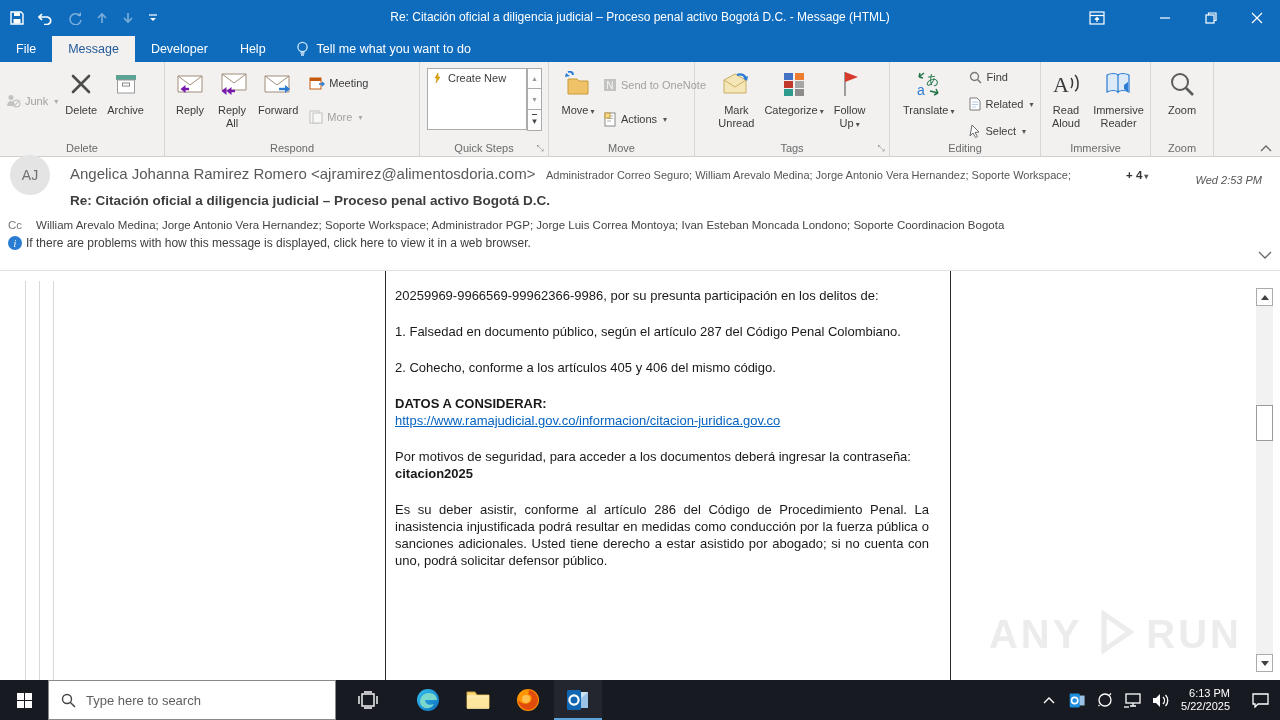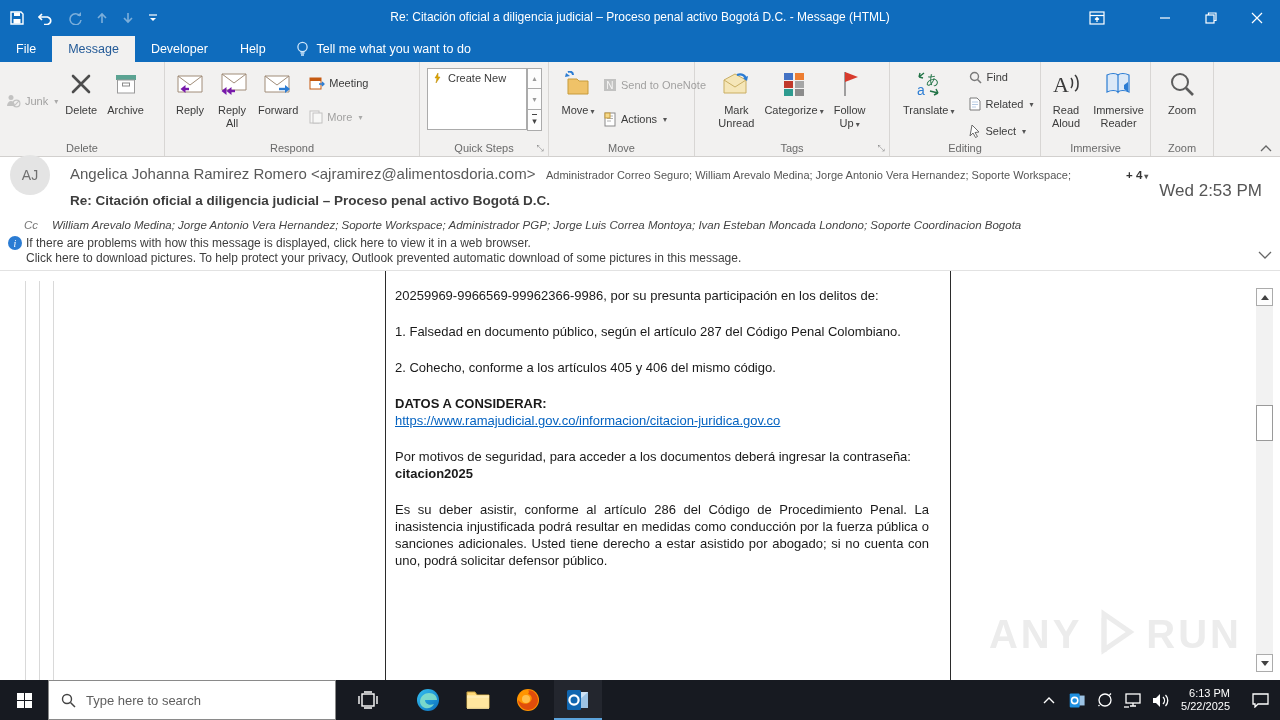--- a/index.html
+++ b/index.html
@@ -46,23 +46,23 @@
   .sp.dn::after { content:"\25BE"; }
   .sp.more { color:#444; } .sp.more::after { content:"\2963"; font-size:9px; content:"\25BE"; border-top:1px solid #444; padding-top:1px; }
   #ribbon-collapse { position:absolute; right:8px; bottom:4px; color:#666; }
 
   
   #msghead { position:absolute; left:0; top:157px; width:1280px; height:76px; background:#fff; }
   #avatar { position:absolute; left:10px; top:-2px; width:40px; height:40px; border-radius:50%; background:#e4e4e4; color:#707070; font-size:14px; display:flex; align-items:center; justify-content:center; }
   #sender { position:absolute; left:70px; top:8px; font-size:15px; color:#595959; white-space:nowrap; }
   #toline { position:absolute; left:546px; top:12px; width:550px; font-size:11px; color:#555; white-space:nowrap; overflow:hidden; }
   #tomore { position:absolute; left:1126px; top:12px; font-size:11.5px; color:#333; font-weight:bold; }
-  #senttime { position:absolute; right:18px; top:24px; font-size:17px; color:#555; }
+  #senttime { position:absolute; right:18px; top:17px; font-size:11px; color:#555;font-style:italic; }
   #subject { position:absolute; left:70px; top:36px; font-size:13.5px; font-weight:bold; color:#3d3d3d; white-space:nowrap; }
-  #ccrow { position:absolute; left:24px; top:62px; font-size:11.5px; color:#444; white-space:nowrap;font-style:italic; }
+  #ccrow { position:absolute; left:8px; top:62px; font-size:11.5px; color:#444; white-space:nowrap; }
   #ccrow .cclabel { color:#777; margin-right:14px; }
 
   
   #infobar { position:absolute; left:0; top:233px; width:1280px; height:38px; background:#fff; border-bottom:1px solid #e2e2e2; font-size:12px; color:#3e3e3e; }
   #info-icon { position:absolute; left:8px; top:3px; width:14px; height:14px; border-radius:50%; background:#2b7cd3; color:#fff; font-size:10px; font-style:italic; font-family:"Liberation Serif",serif; display:flex; align-items:center; justify-content:center; }
   #info1 { position:absolute; left:26px; top:3px; }
   #info2 { position:absolute; left:26px; top:18px; }
   #head-chevron { position:absolute; right:8px; top:18px; color:#666; }
 
   
@@ -489,21 +489,20 @@
     <div id="senttime">Wed 2:53 PM</div>
     <div id="subject">Re: Citación oficial a diligencia judicial – Proceso penal activo Bogotá D.C.</div>
     <div id="ccrow">
       <span class="cclabel">Cc</span><span>William Arevalo Medina; Jorge Antonio Vera Hernandez; Soporte Workspace; Administrador PGP; Jorge Luis Correa Montoya; Ivan Esteban Moncada Londono; Soporte Coordinacion Bogota</span>
     </div>
   </div>
 
   <div id="infobar">
     <div id="info-icon">i</div>
     <div id="info1">If there are problems with how this message is displayed, click here to view it in a web browser.</div>
-    <div id="info2">Click here to download pictures. To help protect your privacy, Outlook prevented automatic download of some pictures in this message.</div>
     <div id="head-chevron">
         <svg width="14" height="8" viewBox="0 0 14 8">
           <path d="M1 1l6 6 6-6" fill="none" stroke="#666" stroke-width="1.3"></path>
         </svg>
       </div>
   </div>
 
   <div id="bodyarea">
     <div class="quoteline" style="left:25px"></div>
     <div class="quoteline" style="left:39px"></div>

